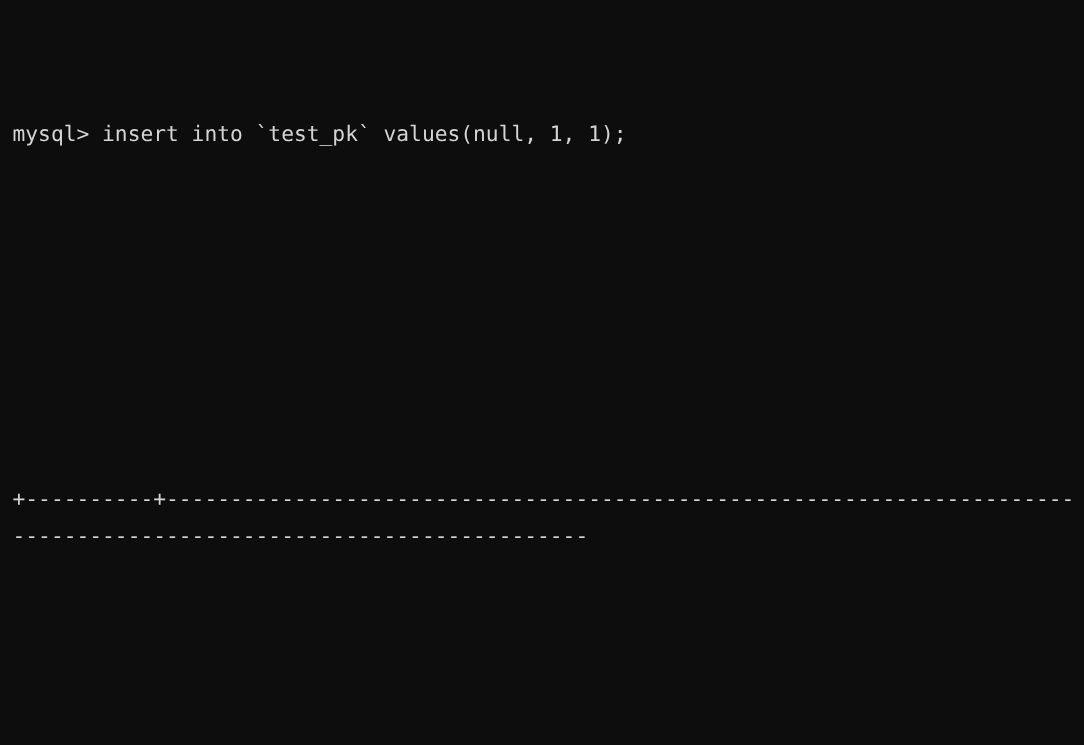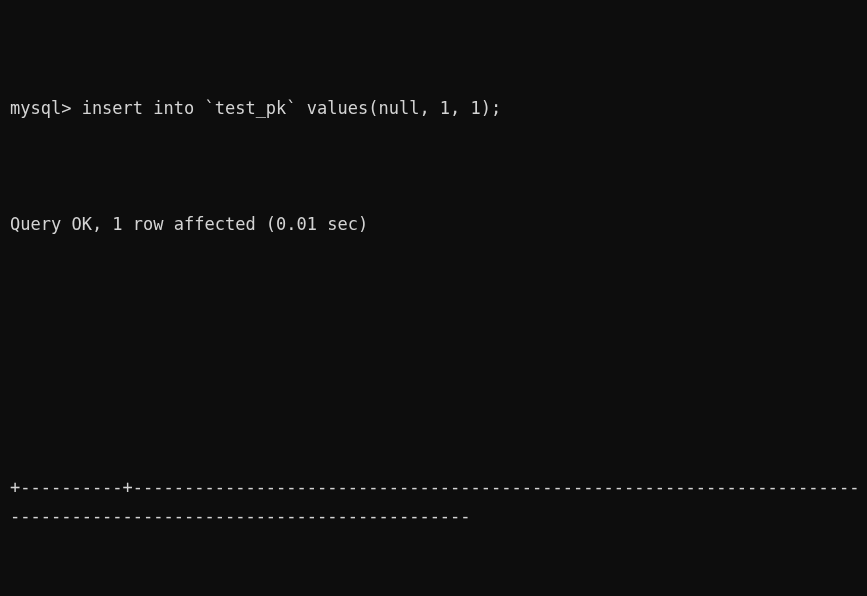--- a/index.html
+++ b/index.html
@@ -37,21 +37,20 @@
     height: 29.2px;
   }
 </style>
 </head>
 <body>
 
 <div id="terminal">
 
   <div class="line">mysql&gt; insert into `test_pk` values(null, 1, 1);</div>
 
-  <div class="line">Query OK, 1 row affected (0.01 sec)</div>
 
   <div class="line blank"></div>
 
 
   <div class="line">+----------+-----------------------------------------------------------------------</div><div class="line">---------------------------------------------</div>
 
   
 
   
 

